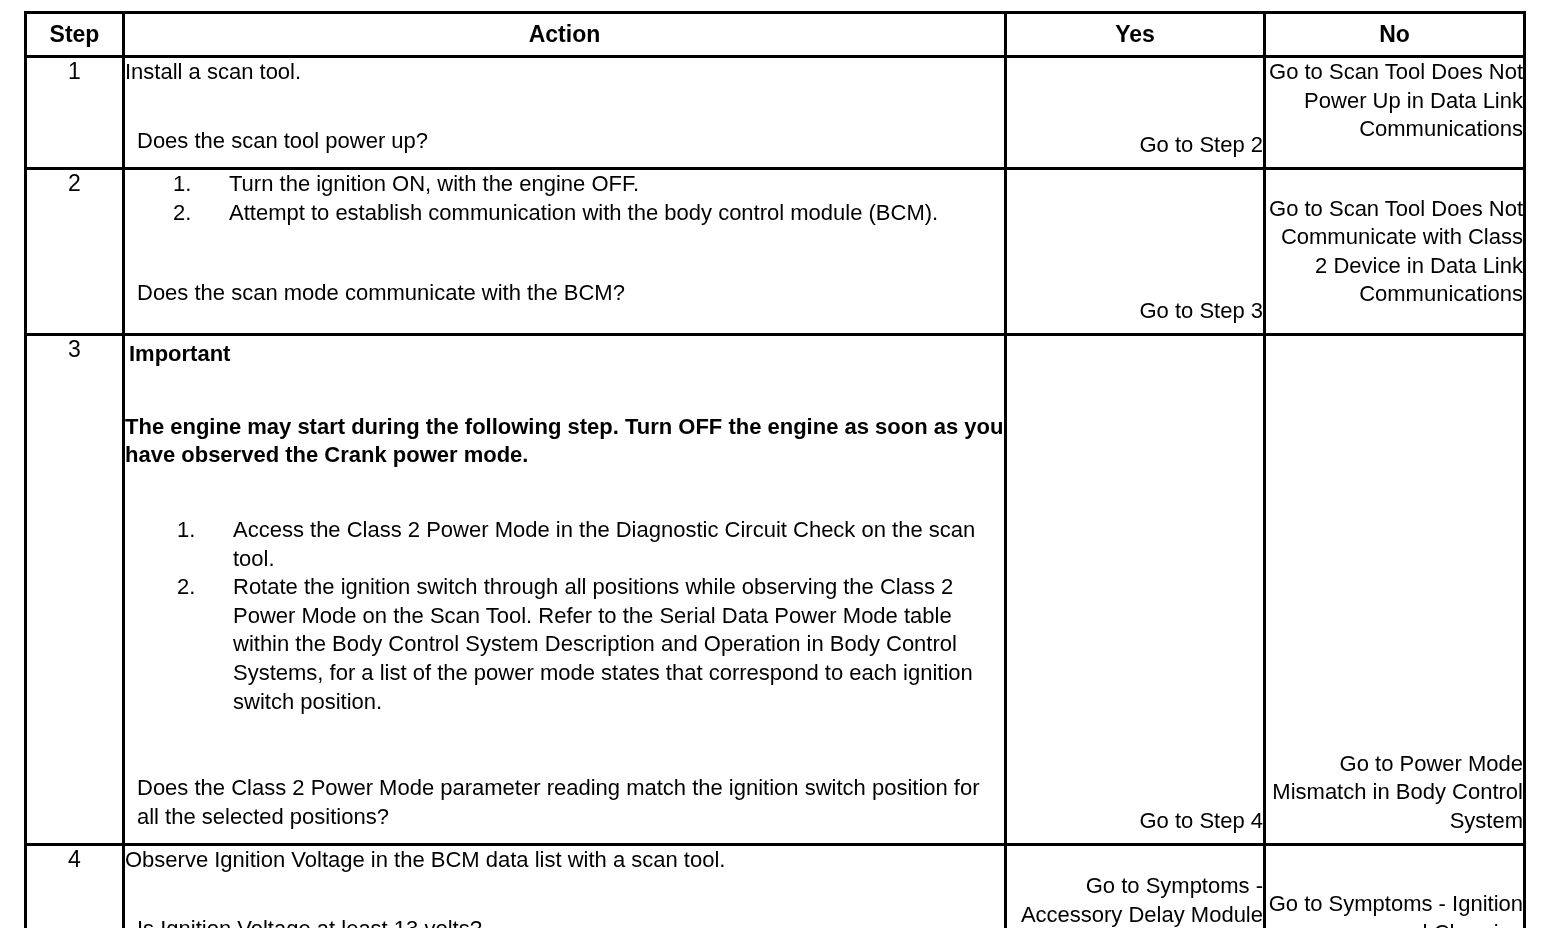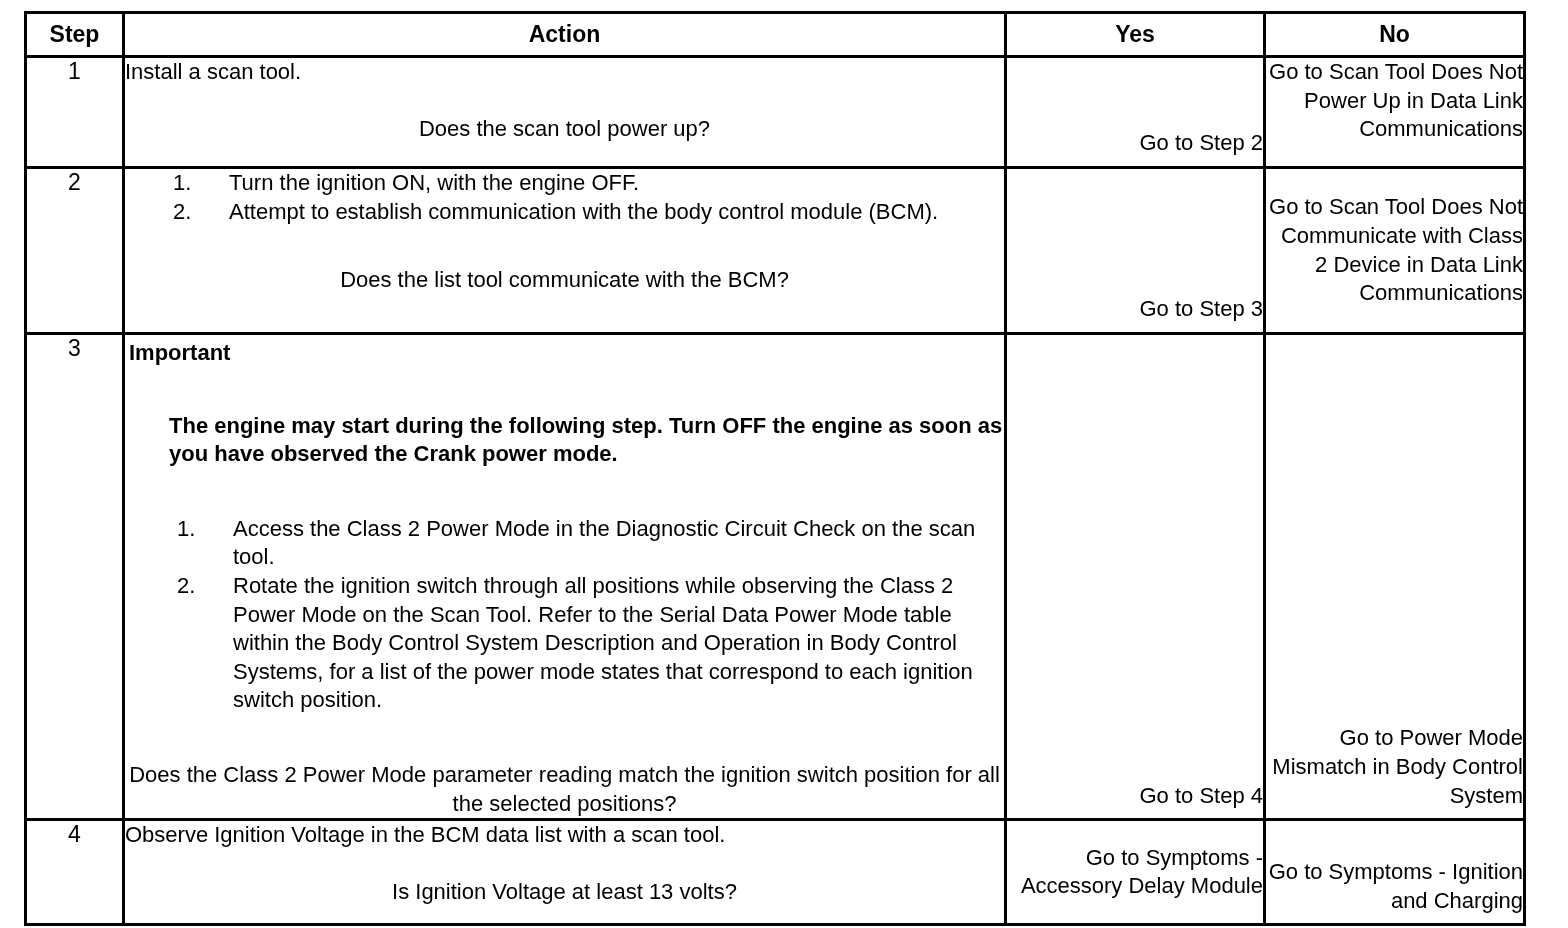--- a/index.html
+++ b/index.html
@@ -85,32 +85,30 @@
 
   
   .lead-line {
     margin: 0 0 2px 0;
   }
   .spacer-sm { height: 26px; }
   .spacer-md { height: 40px; }
   .spacer-lg { height: 46px; }
 
   .question-line {
-    margin: 0;
-    text-align: center;
+    margin: 12px;
   }
 
   .important-title {
     font-weight: bold;
     margin: 4px;
   }
   .important-body {
     font-weight: bold;
     margin: 0;
-    padding-left: 44px;
   }
 
   
   ol.steps {
     list-style: none;
     margin: 0;
     padding: 0;
   }
   ol.steps > li {
     position: relative;
@@ -177,21 +175,21 @@
             <li>
               <span class="num">1.</span>
               <span>Turn the ignition ON, with the engine OFF.</span>
             </li>
             <li>
               <span class="num">2.</span>
               <span>Attempt to establish communication with the body control module (BCM).</span>
             </li>
           </ol>
           <div class="spacer-md"></div>
-          <p class="question-line">Does the list tool communicate with the BCM?</p>
+          <p class="question-line">Does the scan mode communicate with the BCM?</p>
         </td>
 
         <td class="result-cell v-bottom">Go to Step 3</td>
 
         <td class="result-cell v-middle">Go to Scan Tool Does Not Communicate with Class 2 Device in Data Link Communications</td>
       </tr>
 
       <tr style="height:476px;">
         <td class="step-cell">3</td>
 

